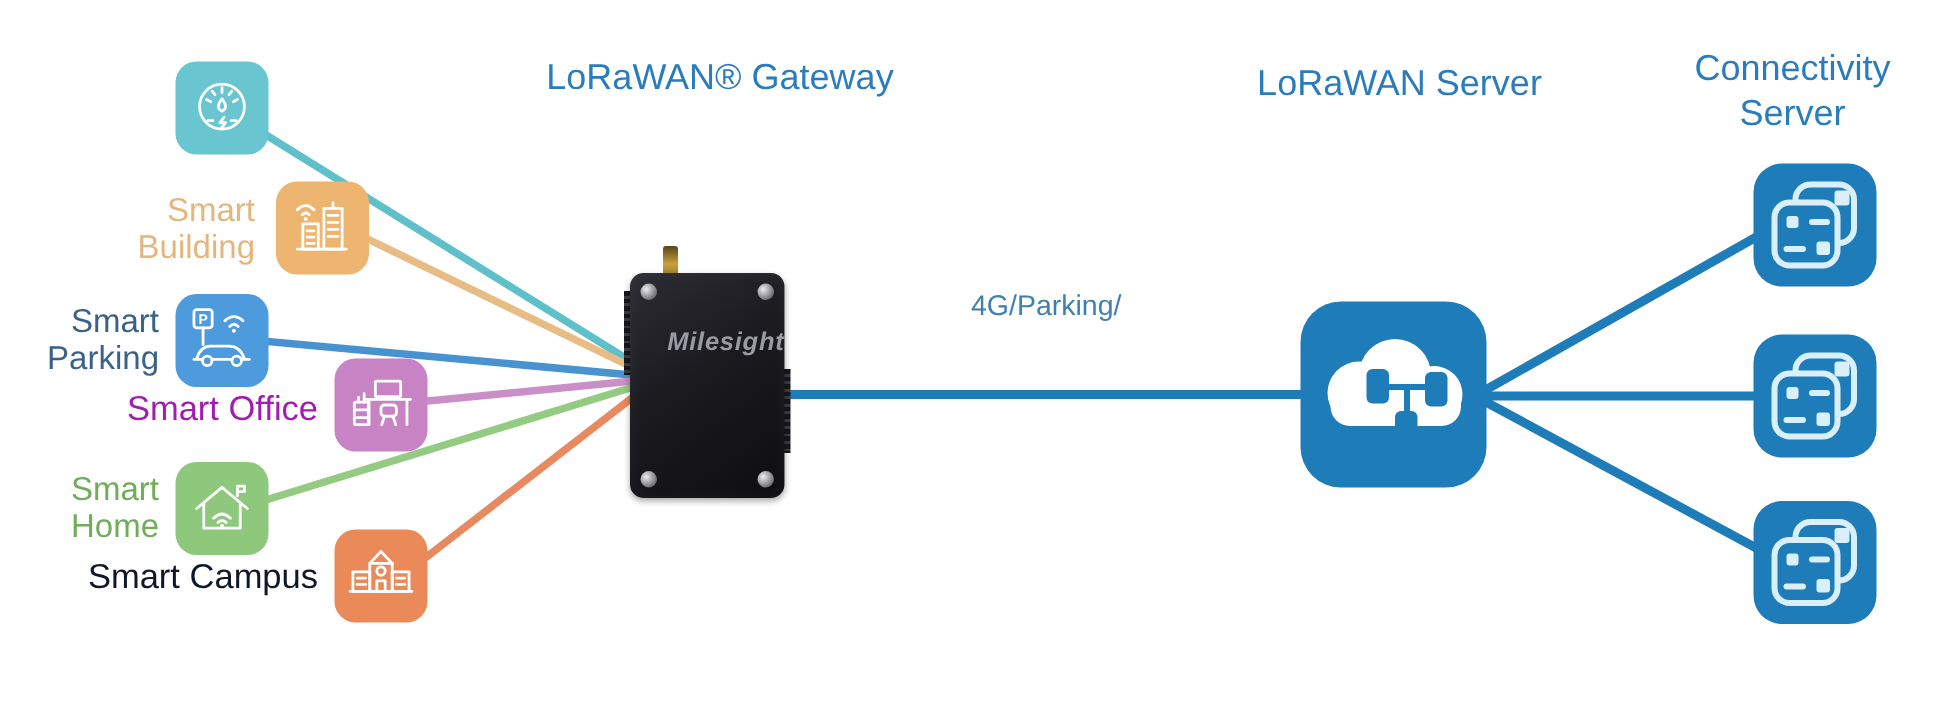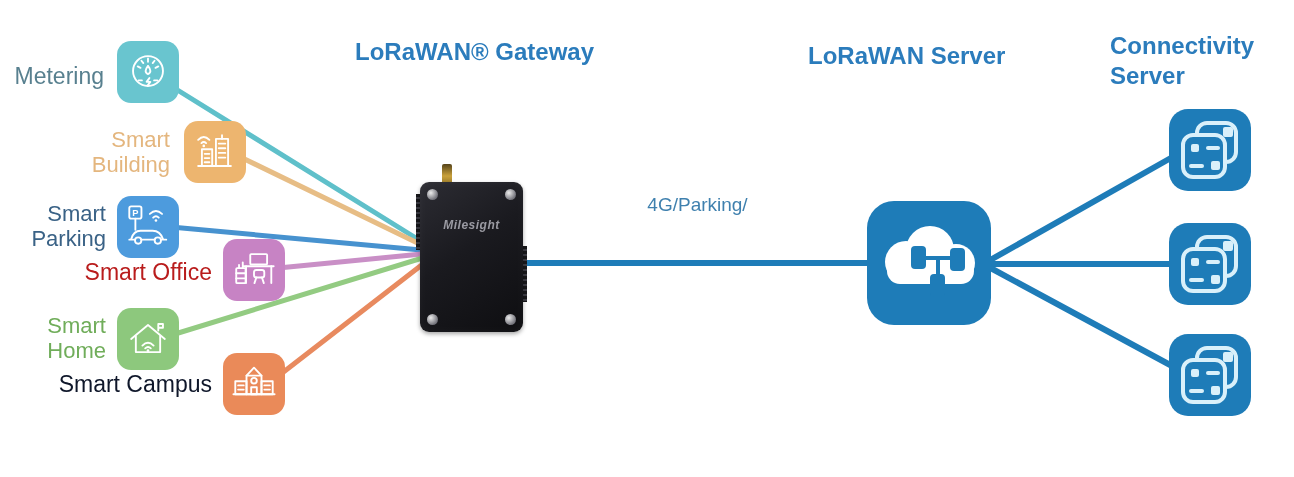--- a/index.html
+++ b/index.html
@@ -3,21 +3,21 @@
 <meta charset="utf-8">
 <style>
   * { margin:0; padding:0; box-sizing:border-box; }
   body { background:#ffffff; font-family:"Liberation Sans", sans-serif; }
   .canvas { position:relative; width:1294px; height:477px; background:#fff; overflow:hidden; }
 
   .lines-layer { position:absolute; left:0; top:0; width:1294px; height:477px; z-index:1; pointer-events:none; }
   .app-line { stroke-width:5; stroke-linecap:round; fill:none; }
   .backbone-line { stroke: var(--backbone,#1e7cb8); stroke-width:6; stroke-linecap:round; fill:none; }
 
-  .heading { position:absolute; z-index:4; font-weight:bold; font-size:24px; color:var(--heading,#2b7cbc); }
+  .heading { position:absolute; z-index:4; font-weight:normal; font-size:24px; color:var(--heading,#2b7cbc); text-align:center; }
   .heading .hline { display:block; line-height:30px; }
 
   .backhaul-label { position:absolute; left:545px; top:190px; width:305px; z-index:4;
     text-align:center; font-size:19px; line-height:30px; color:var(--backhaul,#3f80ae); }
   .backhaul-label span { display:block; }
 
   .app-icon { position:absolute; width:62px; height:62px; border-radius:14px; z-index:2;
     display:flex; align-items:center; justify-content:center; }
   .app-icon svg { width:58px; height:58px; }
   .app-label { position:absolute; z-index:3; text-align:right; }
@@ -32,22 +32,22 @@
   .gw-antenna { position:absolute; left:22px; top:0; width:10px; height:20px; border-radius:2px;
     background:linear-gradient(#55431a,#c9a13b 60%,#9a7b2b); }
   .gw-fins { position:absolute; width:7px; height:56px; background:repeating-linear-gradient(#17171a 0 3px,#3c3c44 3px 5px); }
   .gw-fins.left { left:-4px; top:30px; }
   .gw-fins.right { right:-4px; bottom:30px; }
   .gw-body { position:absolute; left:0; top:18px; width:103px; height:150px; border-radius:9px;
     background:linear-gradient(145deg,#2c2c33 0%,#1a1a1f 45%,#0e0e11 100%);
     box-shadow:0 2px 4px rgba(0,0,0,.35), inset 0 0 10px rgba(255,255,255,.05); }
   .gw-screw { position:absolute; width:11px; height:11px; border-radius:50%;
     background:radial-gradient(circle at 35% 35%, #ececec, #72727a 70%); }
-  .gw-brand { position:absolute; top:36px; left:0; width:100%; text-align:center;
-    color:#9a9aa2; font-style:italic; font-weight:bold; font-size:12px; letter-spacing:.5px; }
+  .gw-brand { position:absolute; top:36px; left:0; width:100%; text-align:right;
+    color:#9a9aa2; font-style:italic; font-weight:bold; font-size:17px; letter-spacing:.5px; }
 
   .server-icon { position:absolute; z-index:2; }
   .ns-fill { fill: var(--server-blue,#1e7cb8); }
   .ns-stroke { stroke: var(--server-blue,#1e7cb8); }
   .as-light { fill:#d9f0fa; }
   .as-light-stroke { stroke:#d9f0fa; stroke-width:4; fill:none; }
 </style>
 </head>
 <body>
 
@@ -70,23 +70,20 @@
   <div class="heading" style="left:808px; top:42px; width:250px;">LoRaWAN Server</div>
   <div class="heading" style="left:1110px; top:31px; width:170px;">
     <span class="hline">Connectivity</span>
     <span class="hline">Server</span>
   </div>
 
   <div class="backhaul-label">
     <span>4G/Parking/</span>
   </div>
 
-  <div class="app-label lbl-1line" style="left: 0px; top: 63px; width: 104px; color: rgb(88, 128, 143);">
-    <span>Metering</span>
-  </div>
   <div class="app-icon" style="left: 117px; top: 41px; background-color: rgb(105, 197, 207);">
     <svg viewBox="0 0 62 62">
       <g class="ico-stroke">
         <circle cx="31" cy="30" r="16"></circle>
         <path d="M20 25 l3 1.5"></path>
           <path d="M24 19 l2 2.5"></path>
           <path d="M31 16.5 v3.5"></path>
         <path d="M38 19 l-2 2.5"></path>
           <path d="M42 25 l-3 1.5"></path>
         <path d="M31 24.5 c3.4 4.3 3.4 7.5 0 8.7 c-3.4 -1.2 -3.4 -4.4 0 -8.7"></path>
@@ -138,21 +135,21 @@
           <path d="M24 44.5 h14"></path>
           <path d="M45.5 44.5 h5"></path>
         <circle cx="20.5" cy="45.5" r="3.4"></circle>
           <circle cx="41.5" cy="45.5" r="3.4"></circle>
       </g>
       <circle class="ico-fill" cx="39.5" cy="24" r="1.4"></circle>
       <text x="17.5" y="19.3" text-anchor="middle" font-size="10" font-weight="bold" fill="#ffffff" font-family="Liberation Sans, sans-serif">P</text>
     </svg>
   </div>
 
-  <div class="app-label lbl-1line" style="left: 40px; top: 259px; width: 172px; color: #b91c1c;">
+  <div class="app-label lbl-1line" style="left: 40px; top: 259px; width: 172px; color: #a21caf;">
     <span>Smart Office</span>
   </div>
   <div class="app-icon" style="left: 223px; top: 239px; background-color: rgb(199, 131, 196);">
     <svg viewBox="0 0 62 62">
       <g class="ico-stroke">
         <rect x="27" y="14" width="18" height="11" rx="1"></rect>
         <path d="M20 27 h32"></path>
         <path d="M22.5 27 v18"></path>
           <path d="M49.5 27 v18"></path>
         <rect x="31" y="31" width="11" height="8" rx="2.5"></rect>

